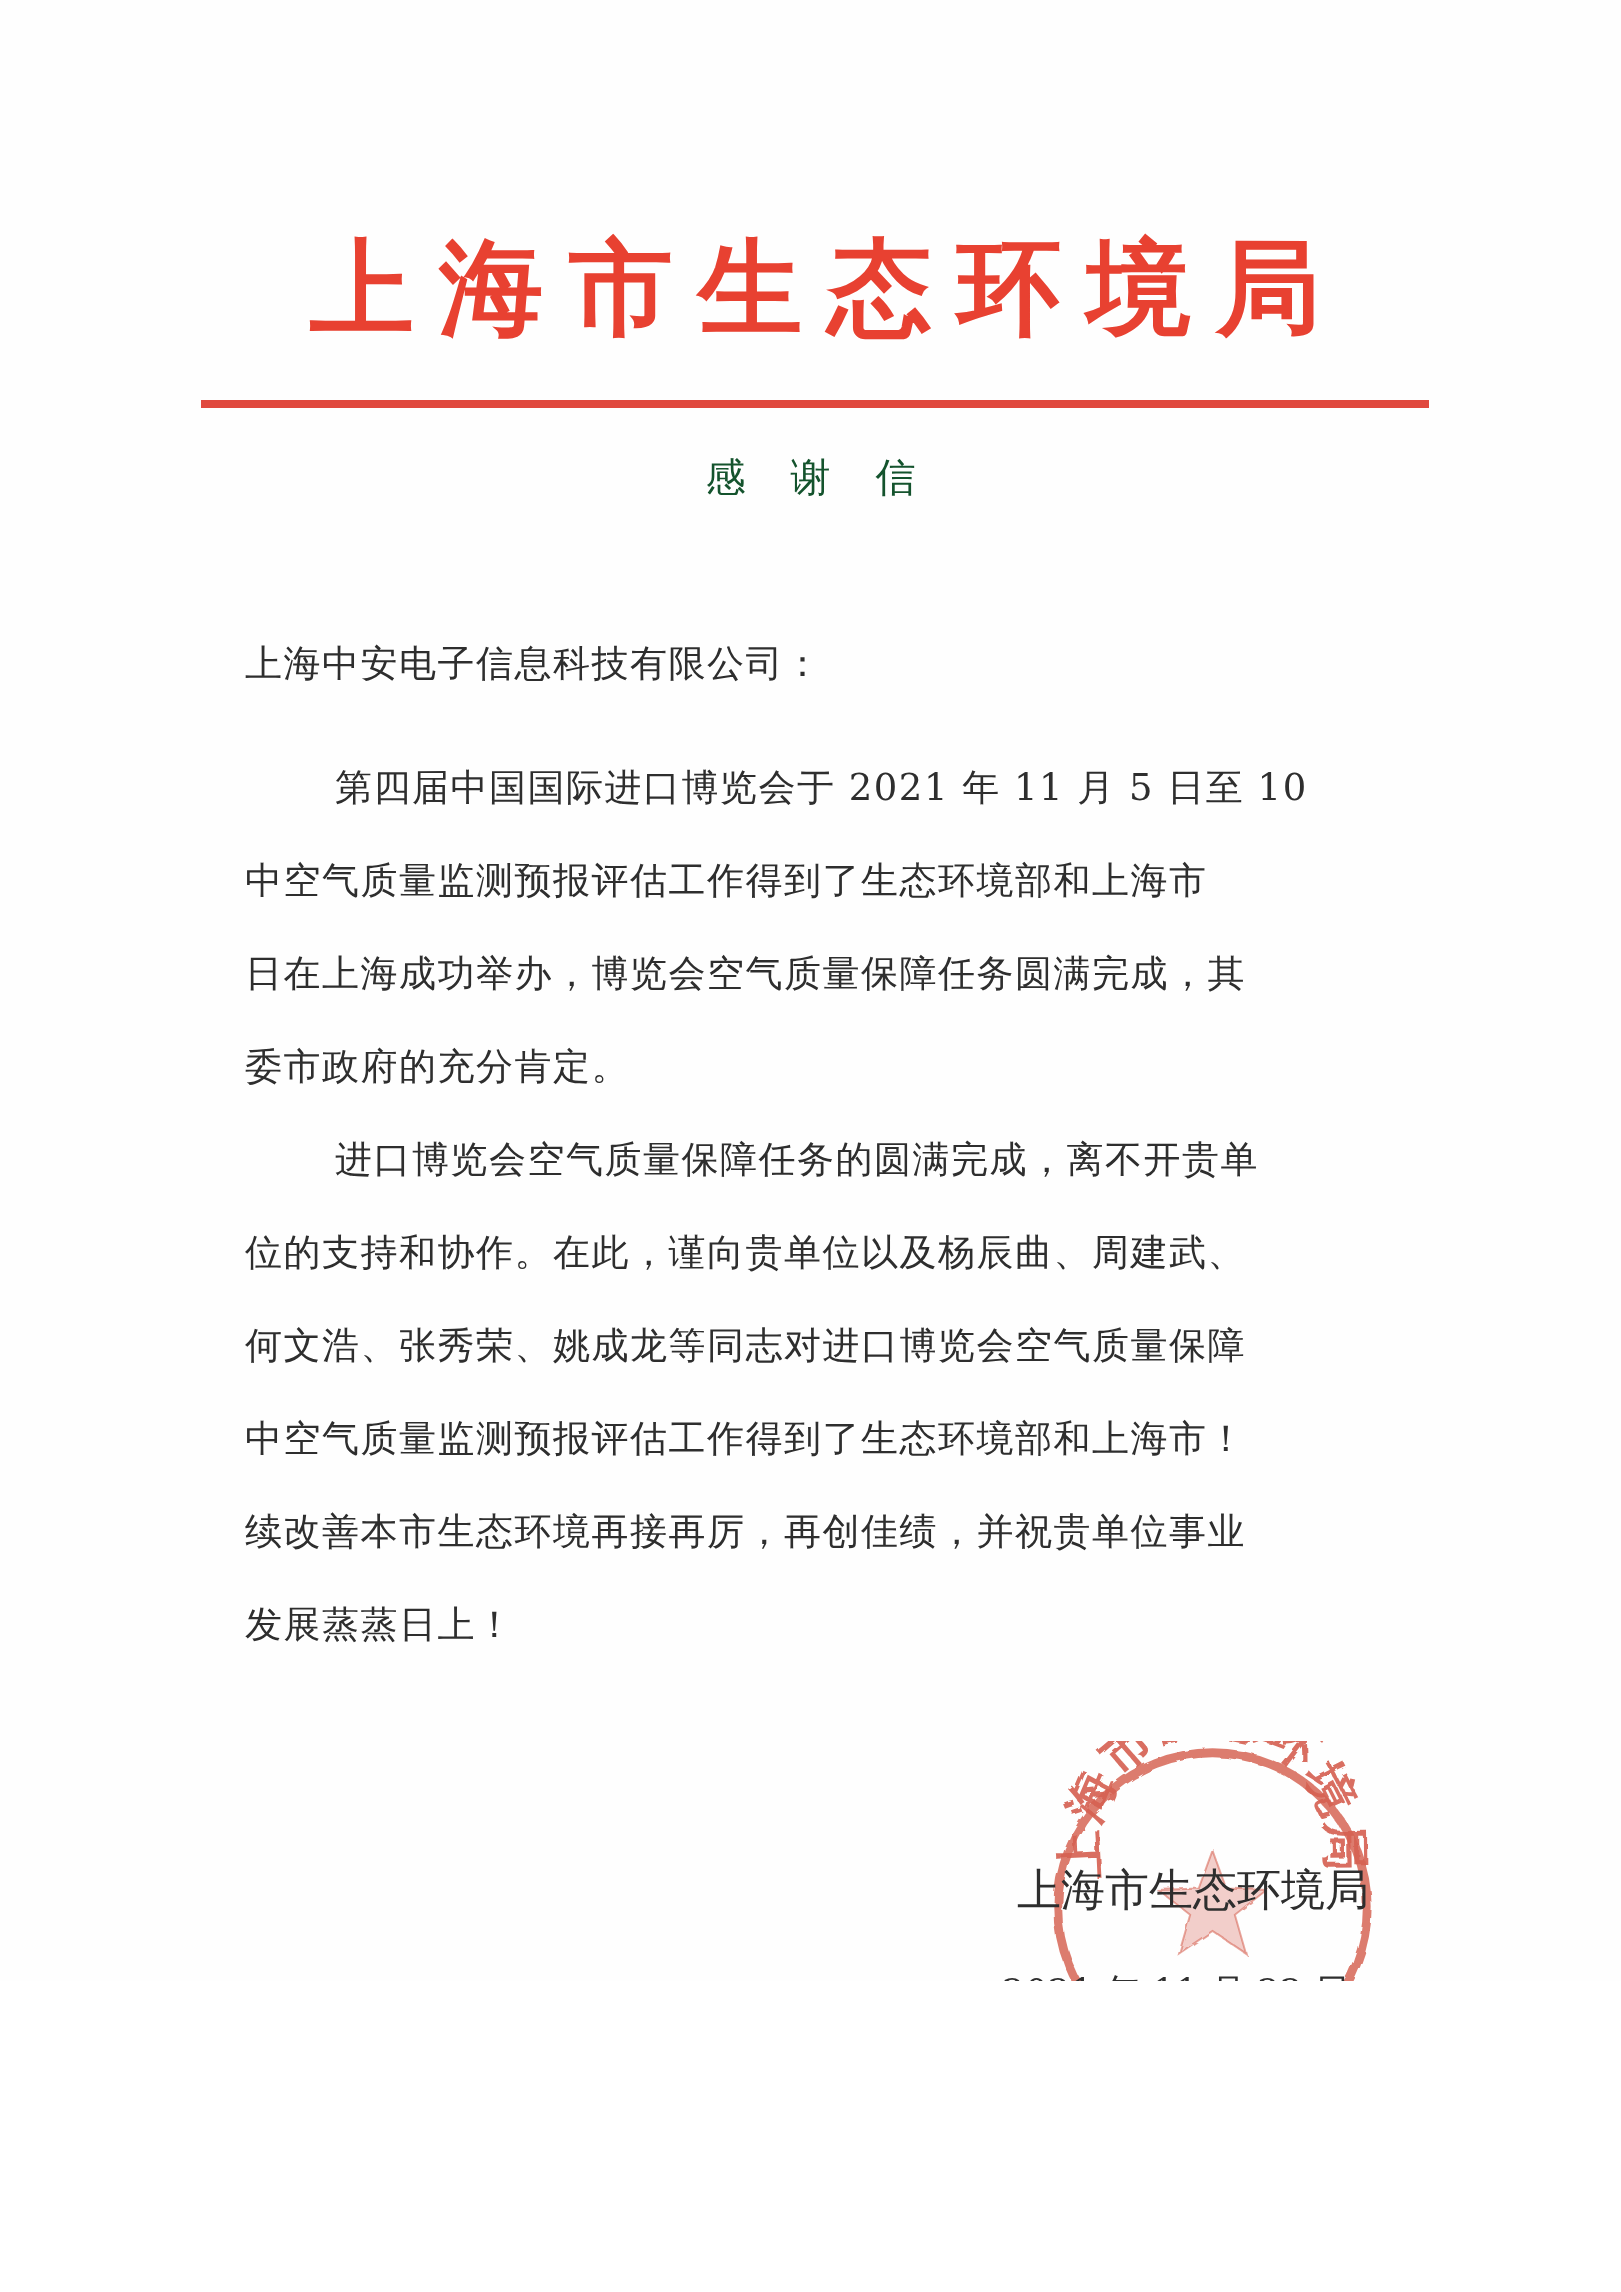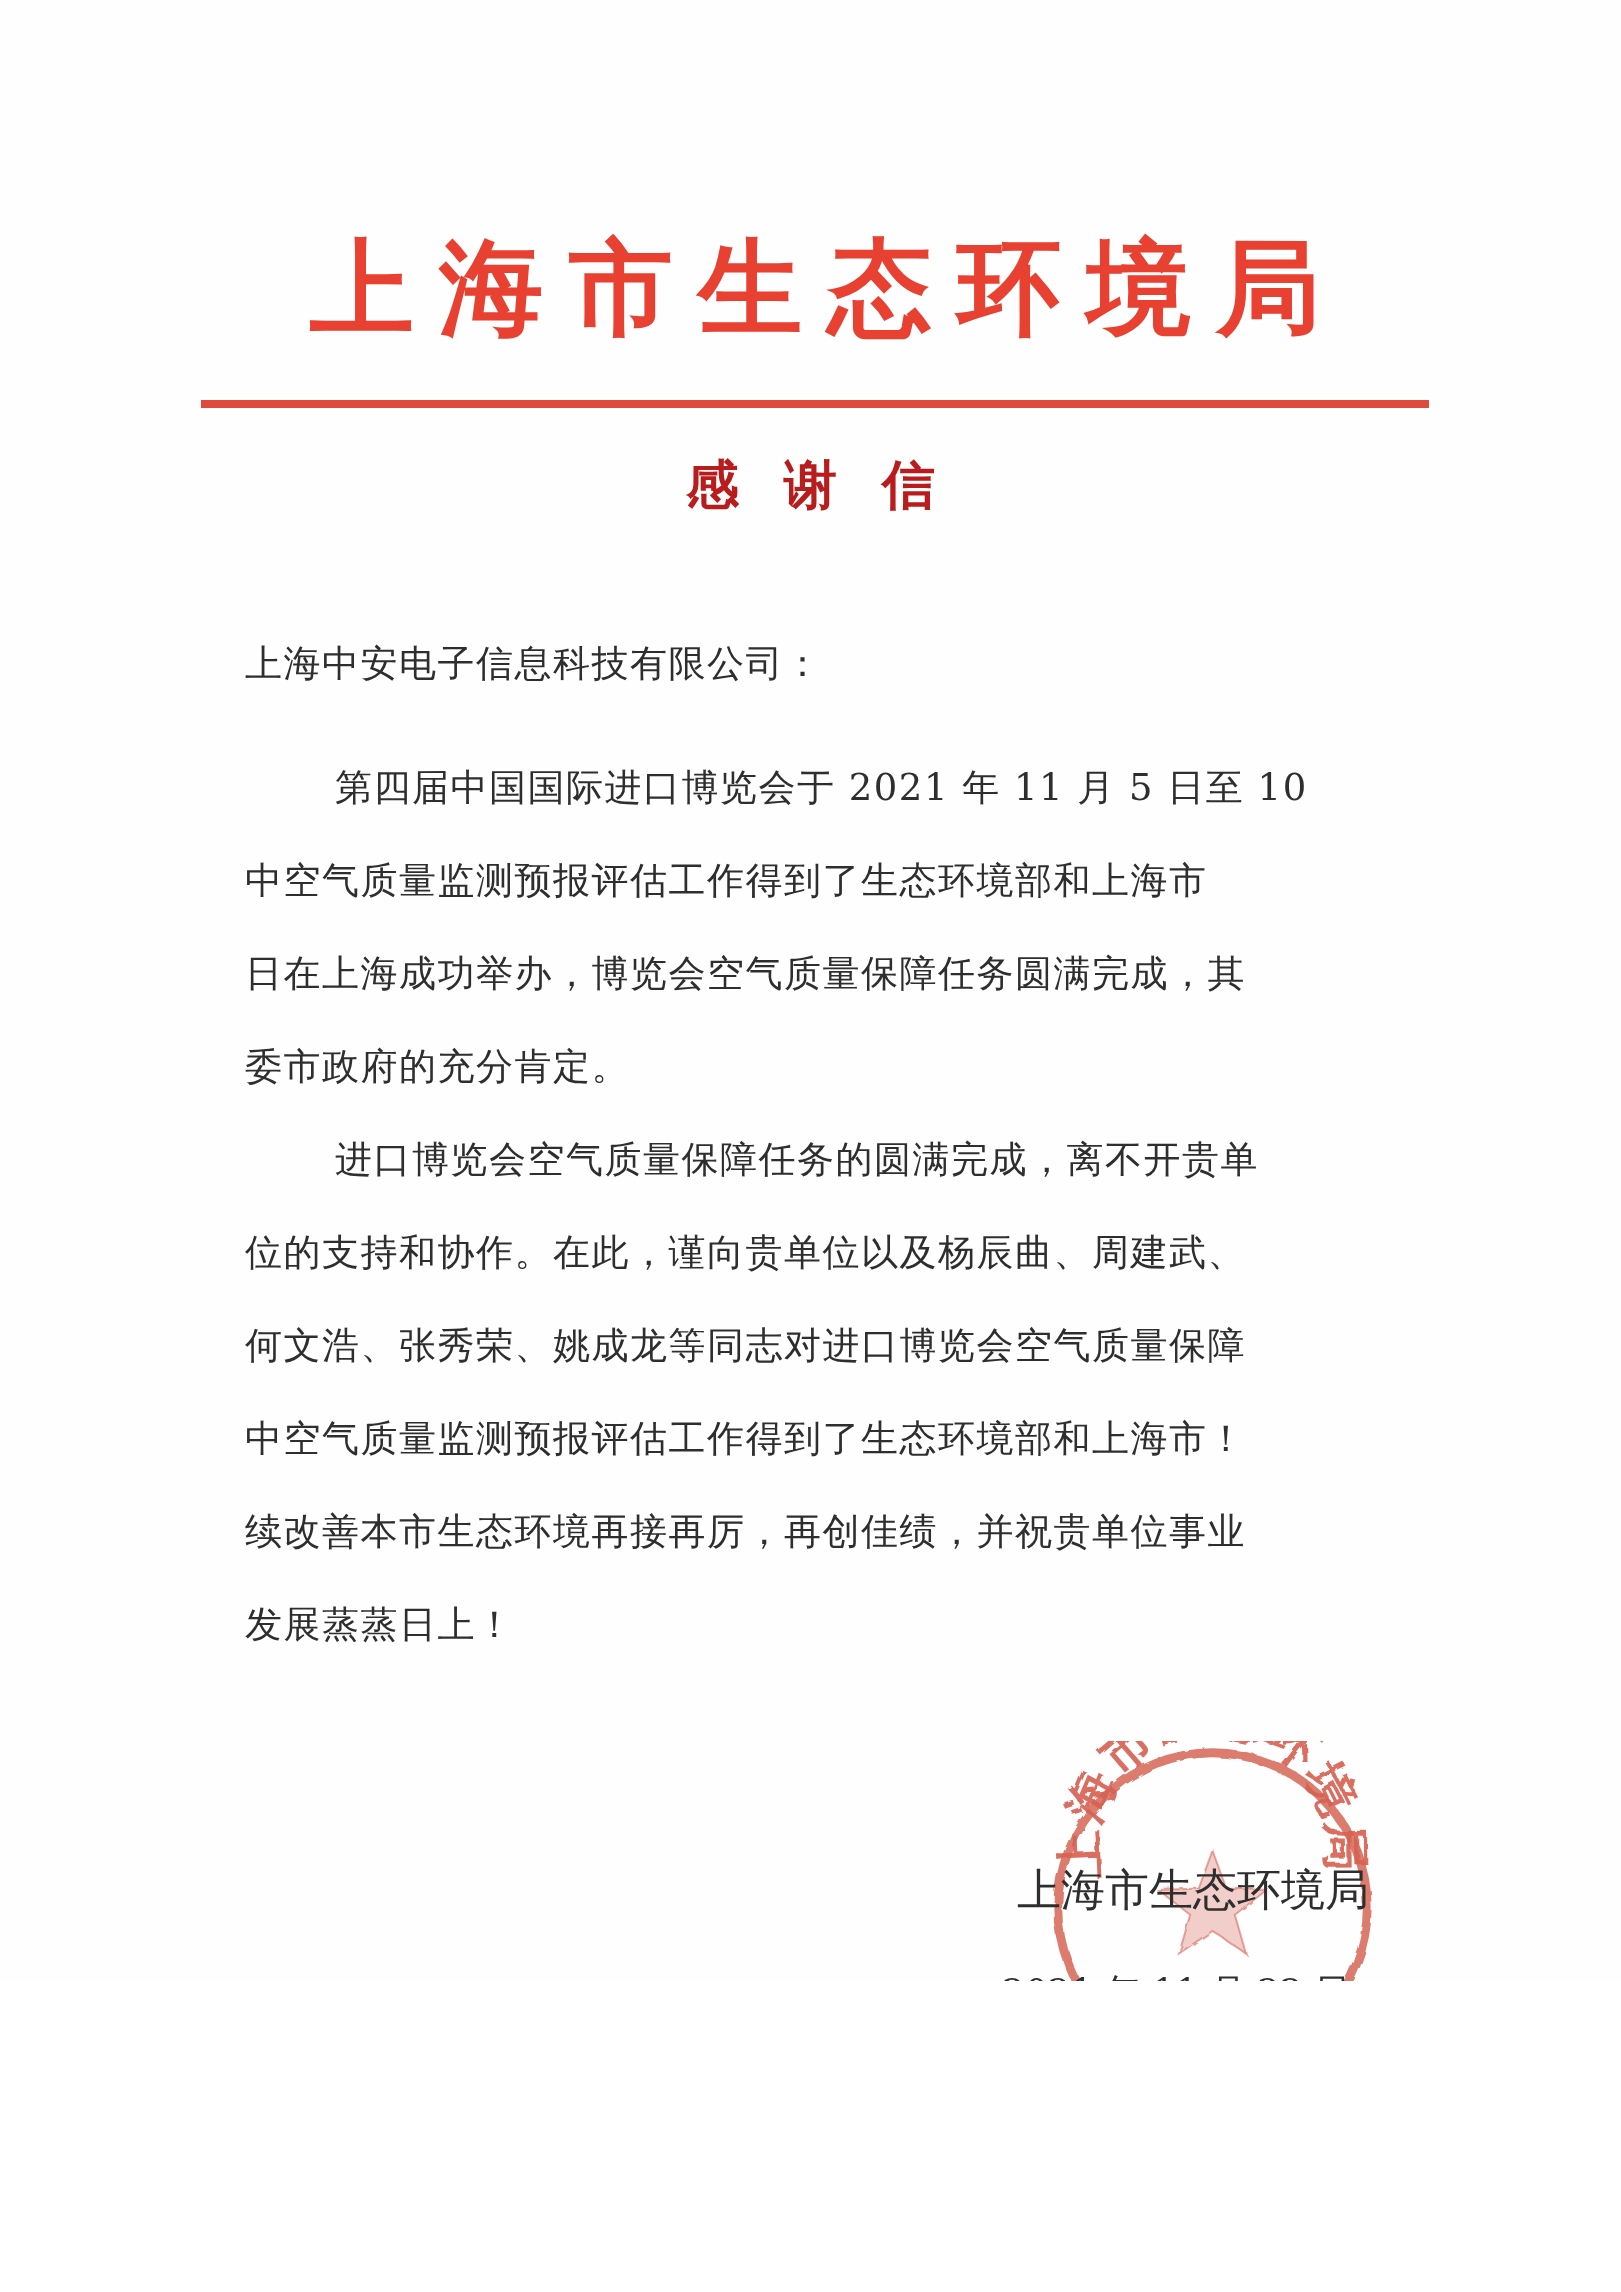--- a/index.html
+++ b/index.html
@@ -34,24 +34,24 @@
     width: 1228px;
     height: 7.8px;
     background: #e0493e;
   }
   .letter-title {
     position: absolute;
     left: 0;
     top: 455px;
     width: 1621px;
     text-align: center;
-    font-size: 53px;
+    font-size: 40px;
     line-height: 1.1;
-    font-weight: 700;
-    color: #b91c1c;
+    font-weight: 400;
+    color: #14532d;
     letter-spacing: 45px;
     padding-left: 45px;
     box-sizing: border-box;
     white-space: nowrap;
   }
   
   .letter-body {
     position: absolute;
     left: 245px;
     top: 617px;

